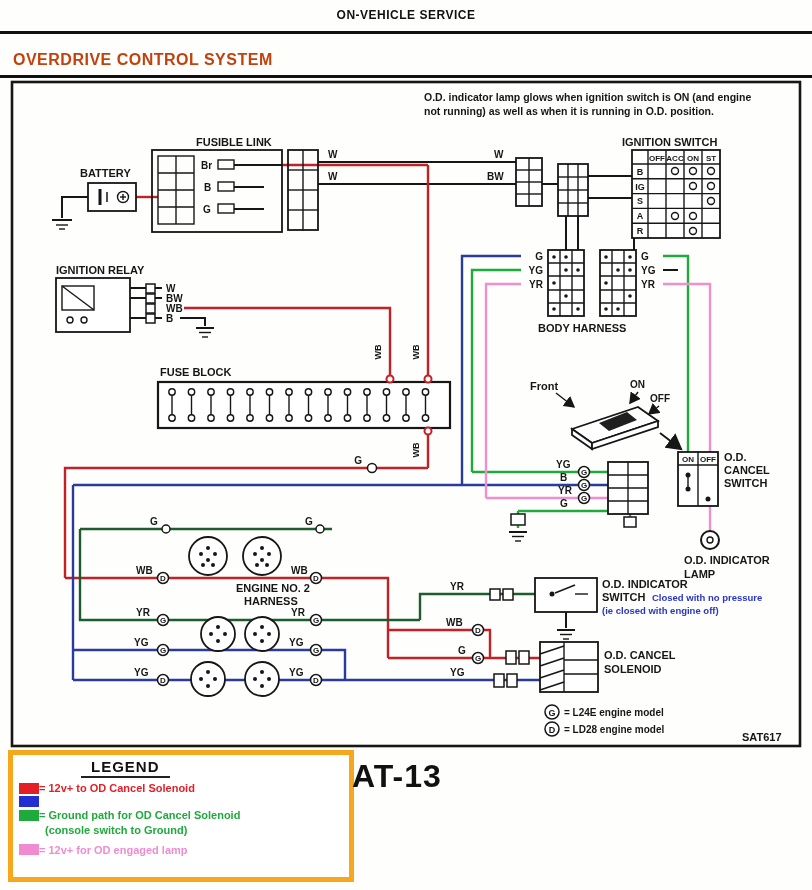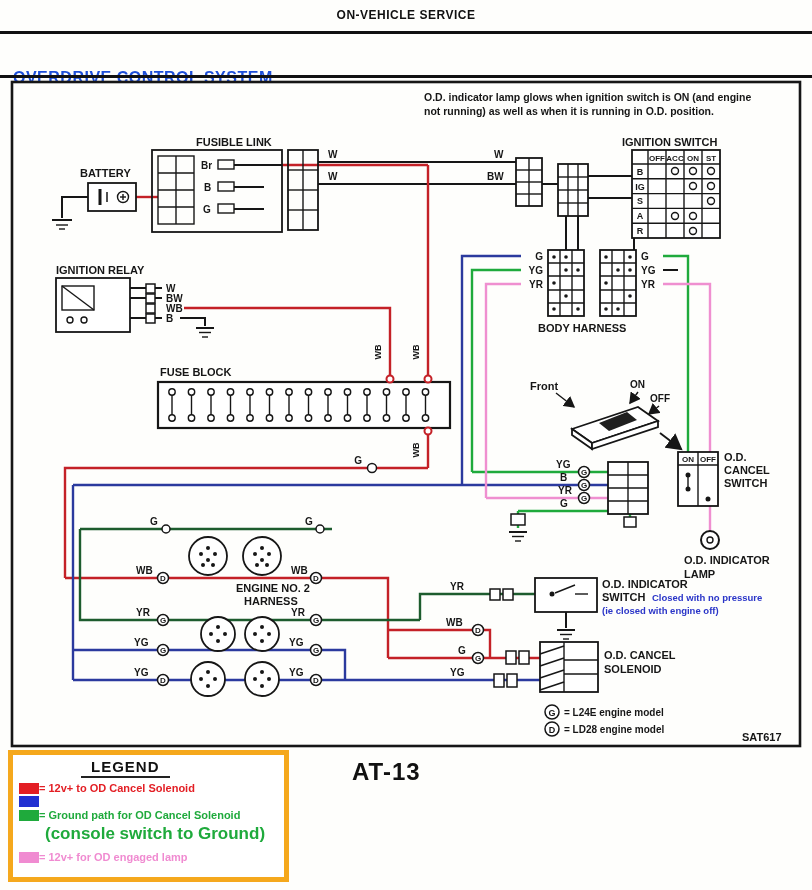--- a/index.html
+++ b/index.html
@@ -1,48 +1,48 @@
 <!DOCTYPE html>
 <html><head>
 <meta charset="utf-8">
 <style>
   html,body{margin:0;padding:0;background:#e8e8e4;}
   .page{position:relative;width:812px;height:890px;background:#fefefc;font-family:"Liberation Sans","DejaVu Sans",sans-serif;overflow:hidden;}
   .hdr-title{position:absolute;top:8px;left:0;width:812px;text-align:center;font-size:12px;font-weight:bold;letter-spacing:.5px;color:#111;}
   .hdr-rule{position:absolute;top:31px;left:0;width:812px;height:0;border-top:3px solid #111;}
-  .sec-title{position:absolute;top:69px;left:13px;font-size:16px;font-weight:bold;letter-spacing:.5px;color:#1d4ed8;}
+  .sec-title{position:absolute;top:51px;left:13px;font-size:16px;font-weight:bold;letter-spacing:.5px;color:#c2410c;}
   .sec-rule{position:absolute;top:75px;left:0;width:812px;height:0;border-top:3px solid #111;}
   svg.diagram{position:absolute;top:0;left:0;}
   svg text{font-family:"Liberation Sans","DejaVu Sans",sans-serif;font-weight:700;fill:#161616;}
   .t8{font-size:8px}.t9{font-size:9px}.t10{font-size:10px}.t10i{font-size:10.5px}.t11{font-size:11px}
   .tblue{fill:#2a35c8;font-size:9.5px;font-weight:700;}
   .k{stroke:#161616;stroke-width:2;fill:none}
   .k1{stroke:#161616;stroke-width:1.4;fill:none}
   .box{fill:none;stroke:#161616;stroke-width:1.8}
   .boxw{fill:#fff;stroke:#161616;stroke-width:1.8}
   .mk{fill:#fff;stroke:#161616;stroke-width:1.5}
   .dot{fill:#161616;stroke:none}
   .w-red{stroke:#c42127;stroke-width:2.4;fill:none}
   .w-blue{stroke:#2b3a9e;stroke-width:2.4;fill:none}
   .w-green{stroke:#1faa3c;stroke-width:2.4;fill:none}
   .w-dgreen{stroke:#1d5c2e;stroke-width:2.4;fill:none}
   .w-pink{stroke:#ef8fd0;stroke-width:2.4;fill:none}
   .term-red{fill:#fff;stroke:#c42127;stroke-width:2}
-  .legend{position:absolute;left:8px;top:750px;width:281px;height:132px;border:5px solid #f5a81c;background:#fff;box-sizing:border-box;padding:3px 6px 0 6px;}
+  .legend{position:absolute;left:8px;top:750px;width:346px;height:132px;border:5px solid #f5a81c;background:#fff;box-sizing:border-box;padding:3px 6px 0 6px;}
   .legend-title{font-size:15px;font-weight:bold;letter-spacing:1px;color:#111;margin:0 0 3px 62px;width:fit-content;border-bottom:2px solid #222;padding:0 10px 1px 10px;}
   .lg-row{display:flex;align-items:center;font-size:11px;font-weight:bold;line-height:1.3;margin-bottom:1px;}
   .lg-sw{width:20px;height:11px;flex:0 0 auto;}
-  .lg-cont{margin-left:26px;font-size:17px;font-weight:bold;line-height:1.2;}
+  .lg-cont{margin-left:26px;font-size:11px;font-weight:bold;line-height:1.2;}
   .lg-gap{height:6px;}
   .c-red{color:#e31e24}.bg-red{background:#e31e24}
   .c-blue{color:#2230d2}.bg-blue{background:#2230d2}
   .c-green{color:#1faa3c}.bg-green{background:#1faa3c}
   .c-pink{color:#f08bd1}.bg-pink{background:#f08bd1}
   .c-dgreen{color:#1d5c2e}.bg-dgreen{background:#1d5c2e}
-  .page-number{position:absolute;left:352px;top:758px;font-size:24px;font-weight:bold;letter-spacing:1px;color:#111;}
+  .page-number{position:absolute;left:352px;top:758px;font-size:32px;font-weight:bold;letter-spacing:1px;color:#111;}
 </style>
 </head>
 <body>
 
 <div class="page">
 
   <div class="hdr-title">ON-VEHICLE SERVICE</div>
   <div class="hdr-rule"></div>
   <div class="sec-title">OVERDRIVE CONTROL SYSTEM</div>
   <div class="sec-rule"></div>

